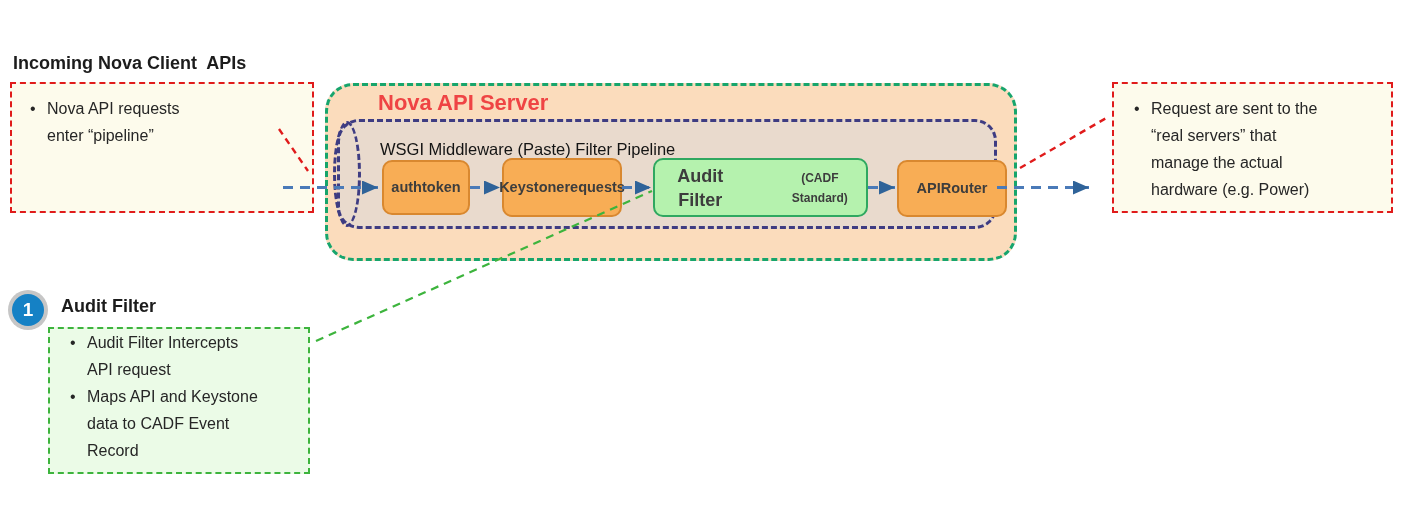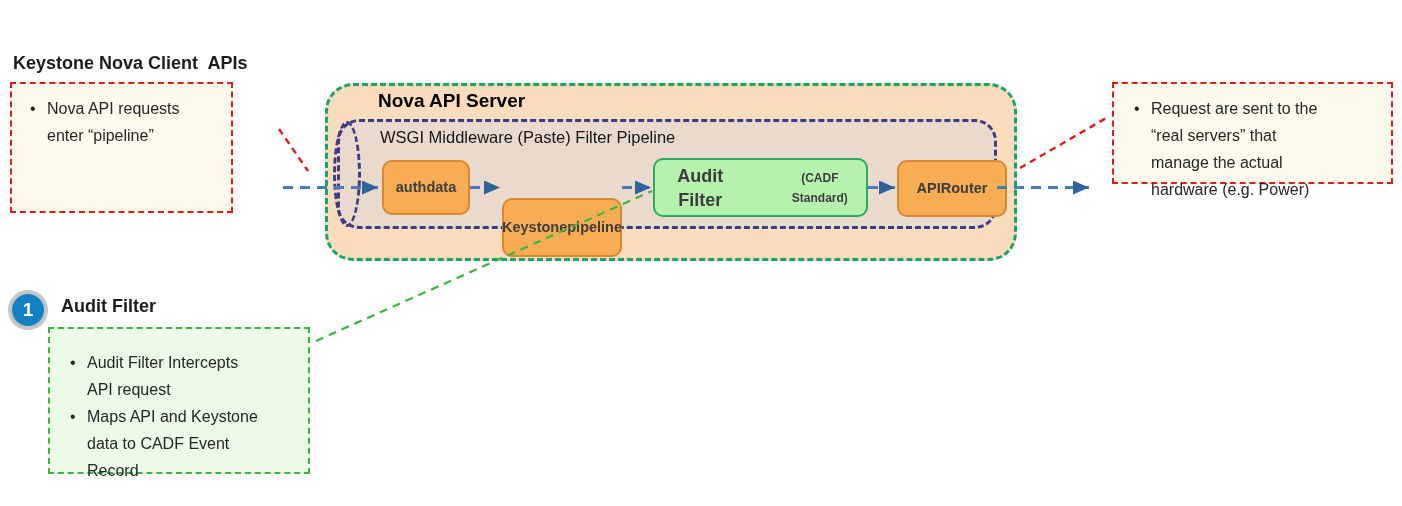--- a/index.html
+++ b/index.html
@@ -25,83 +25,83 @@
   body{font-family:"Liberation Sans", sans-serif;}
   .canvas{position:relative;width:1402px;height:506px;background:#ffffff;overflow:hidden;}
 
   .heading{position:absolute;font-weight:bold;font-size:18px;color:var(--heading-color);white-space:pre;}
 
   .note{position:absolute;box-sizing:border-box;}
   .red-note{background:var(--note-cream);border:2px dashed var(--red-dash);}
   .note ul{margin:0;padding:0;list-style:none;font-size:16px;line-height:27px;color:var(--text-dark);}
   .note li{position:relative;padding-left:21px;white-space:pre-line;}
   .note li::before{content:"\2022";position:absolute;left:4px;top:0;}
-  .left-note{left:10px;top:82px;width:223px;height:131px;padding:11px 4px 0 14px;}
-  .right-note{left:1112px;top:82px;width:281px;height:102px;padding:11px 8px 18px 16px;}
+  .left-note{left:10px;top:82px;width:304px;height:131px;padding:11px 4px 0 14px;}
+  .right-note{left:1112px;top:82px;width:281px;height:131px;padding:11px 8px 18px 16px;}
 
   .server-box{position:absolute;left:325px;top:83px;width:692px;height:178px;background:var(--server-bg);
     border:3px dashed var(--server-border);border-radius:28px;box-sizing:border-box;}
-  .server-title{position:absolute;left:378px;top:90px;font-size:19px;font-weight:bold;color:#000000;text-align:center;}
+  .server-title{position:absolute;left:378px;top:90px;font-size:22px;font-weight:bold;color:#ef4444;text-align:center;}
   .pipeline-box{position:absolute;left:337px;top:119px;width:660px;height:110px;background:var(--pipeline-bg);
     border:3px dashed var(--pipeline-border);border-radius:22px;box-sizing:border-box;}
-  .pipeline-title{position:absolute;left:380px;top:128px;font-size:16.5px;color:#141414;}
+  .pipeline-title{position:absolute;left:380px;top:140px;font-size:16.5px;color:#141414;}
   .pipeline-ellipse{position:absolute;left:333px;top:121px;width:28px;height:106px;
     border:3px dashed var(--pipeline-border);border-radius:50%;box-sizing:border-box;}
 
   .stage{position:absolute;display:flex;flex-direction:row;align-items:center;justify-content:center;
     border-radius:10px;font-weight:bold;color:#3d3d3d;text-align:center;box-sizing:border-box;
     line-height:19px;font-size:14.5px;}
   .stage.orange{background:var(--stage-orange);border:2px solid var(--stage-orange-border);}
   .stage.green{background:var(--stage-green);border:2px solid var(--stage-green-border);}
   .stage.green .l1{font-size:18px;line-height:24px;}
   .stage.green .l2{font-size:12px;line-height:20px;margin-left:28px;}
   #stage-auth{left:382px;top:160px;width:88px;height:55px;}
-  #stage-keystone{left:502px;top:158px;width:120px;height:59px;margin-top:40px;}
+  #stage-keystone{left:502px;top:158px;width:120px;height:59px;}
   #stage-audit{left:653px;top:158px;width:215px;height:59px;}
   #stage-router{left:897px;top:160px;width:110px;height:57px;}
 
   .badge{position:absolute;left:12px;top:294px;width:32px;height:32px;border-radius:50%;
     background:var(--badge-blue);box-shadow:0 0 0 4px #c6c6c6;color:#ffffff;font-weight:bold;font-size:19px;
     display:flex;align-items:center;justify-content:center;}
   .callout-title{left:61px;top:296px;}
   .callout-note{left:48px;top:327px;width:262px;height:147px;background:var(--callout-bg);
-    border:2px dashed var(--callout-border);padding:20px 8px 0 16px;}
+    border:2px dashed var(--callout-border);padding:0 8px 0 16px;}
 
   svg.overlay{position:absolute;left:0;top:0;width:1402px;height:506px;pointer-events:none;}
   .blue-line{stroke:var(--arrow-blue);stroke-width:3;stroke-dasharray:10 7;fill:none;}
   .red-line{stroke:var(--red-dash);stroke-width:2.4;stroke-dasharray:6.5 5;fill:none;}
   .green-line{stroke:var(--callout-border);stroke-width:2.2;stroke-dasharray:8 6;fill:none;}
   .head{fill:var(--arrow-head);}
 </style>
 </head>
 <body>
 
 <div class="canvas">
 
-  <div class="heading" style="left:13px;top:53px;">Keystone Nova Client  APIs</div>
+  <div class="heading" style="left:13px;top:53px;">Incoming Nova Client  APIs</div>
   <div class="note red-note left-note">
     <ul>
       <li>Nova API requests
 enter “pipeline”</li>
     </ul>
   </div>
 
   <div class="server-box"></div>
   <div class="pipeline-box"></div>
   <div class="pipeline-ellipse"></div>
   <div class="server-title">Nova API Server</div>
   <div class="pipeline-title">WSGI Middleware (Paste) Filter Pipeline</div>
 
   <div class="stage orange" id="stage-auth">
     <span class="l1">auth</span>
-    <span class="l2">data</span>
+    <span class="l2">token</span>
   </div>
   <div class="stage orange" id="stage-keystone">
     <span class="l1">Keystone</span>
-    <span class="l2">pipeline</span>
+    <span class="l2">requests</span>
   </div>
   <div class="stage green" id="stage-audit">
     <span class="l1">Audit Filter</span>
     <span class="l2">(CADF Standard)</span>
   </div>
   <div class="stage orange" id="stage-router">
     <span class="l1">API</span>
     <span class="l2">Router</span>
   </div>
 

